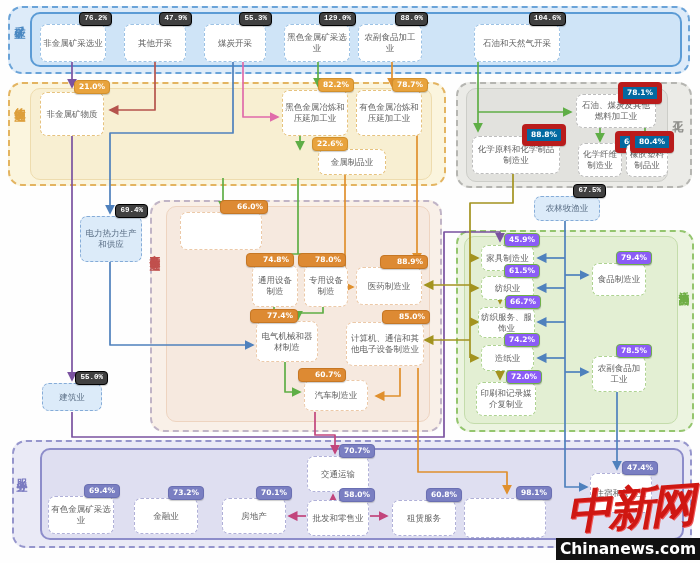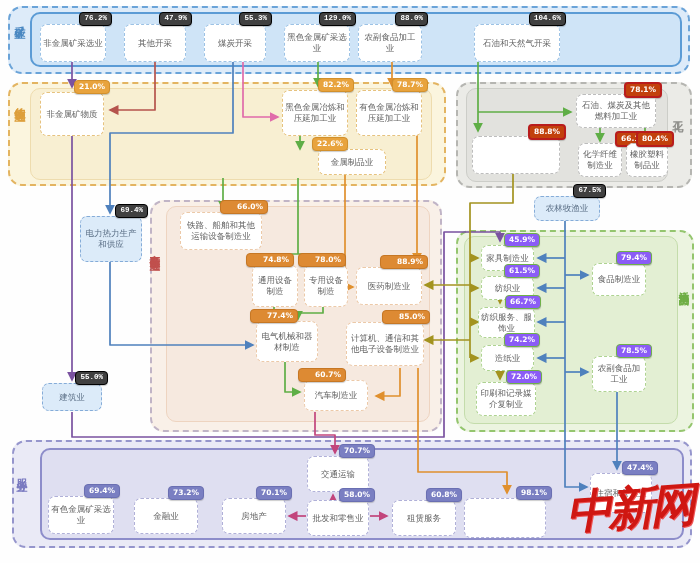--- a/index.html
+++ b/index.html
@@ -19,21 +19,21 @@
   .node.c{border-color:#bdbdbd;}
   .node.g{border-color:#aed391;}
   .node.s{border-color:#b0b0d8;}
   .node.b{border-color:#85acd8;background:#dcebf9;color:#5b6f86;}
   .bdg{position:absolute;top:-13px;right:-7px;color:#fff;font-size:7.5px;font-weight:bold;
        padding:1px 4px 2px;border-radius:4px;z-index:4;white-space:nowrap;box-shadow:0 1px 1px rgba(0,0,0,.2);}
   .bl{right:auto;left:-7px;}
   .bm{background:#404040;border:1px solid #000000;font-family:Liberation Mono, monospace;}
   .bt{background:#e8a33d;border:1px solid #d2902c;}
   .bh{background:#dd8a33;border:1px solid #c67724;padding-left:16px;}
-  .bc{background:#c2410c;border:2px solid #b91c1c;margin-left:43px;}
+  .bc{background:#0369a1;border:5px solid #b91c1c;margin-left:43px;}
   .bg{background:#8b5cf6;border:1px solid #6fb249;}
   .bs{background:#7a7fc2;border:1px solid #6a6fb2;}
   .wm-logo{position:absolute;left:558px;top:478px;width:142px;height:64px;z-index:9;
            color:#cf1712;font-size:46px;font-weight:bold;font-style:italic;line-height:60px;
            text-align:center;text-shadow:1px 1px 0 #e55;letter-spacing:-4px;transform:rotate(-4deg);}
   .wm-bar{position:absolute;left:556px;top:538px;width:144px;height:22px;background:#111;z-index:9;
           color:#fff;font-weight:bold;font-size:15.5px;text-align:center;line-height:22px;}
 </style>
 </head>
 <body>
@@ -190,20 +190,21 @@
   <div class="node t" style="left:318px;top:149px;width:68px;height:26px;">
     <span>金属制品业</span>
     <span class="bdg bt bl">22.6%</span>
     </div>
 
   <div class="node c" style="left:576px;top:94px;width:80px;height:34px;">
     <span>石油、煤炭及其他燃料加工业</span>
     <span class="bdg bc">78.1%</span>
     </div>
   <div class="node c" style="left:472px;top:136px;width:88px;height:38px;">
+    <span>化学原料和化学制品制造业</span>
     <span class="bdg bc">88.8%</span>
     </div>
   <div class="node c" style="left:578px;top:143px;width:44px;height:34px;">
     <span>化学纤维制造业</span>
     <span class="bdg bc bl">66.1%</span>
     </div>
   <div class="node c" style="left:626px;top:143px;width:42px;height:34px;">
     <span>橡胶塑料制品业</span>
     <span class="bdg bc">80.4%</span>
     </div>
@@ -215,21 +216,20 @@
   <div class="node b" style="left:534px;top:196px;width:66px;height:25px;">
     <span>农林牧渔业</span>
     <span class="bdg bm">67.5%</span>
     </div>
   <div class="node b" style="left:42px;top:383px;width:60px;height:28px;">
     <span>建筑业</span>
     <span class="bdg bm">55.0%</span>
     </div>
 
   <div class="node h" style="left:180px;top:212px;width:82px;height:38px;">
-    <span>铁路、船舶和其他运输设备制造业</span>
     <span class="bdg bh">66.0%</span>
     </div>
   <div class="node h" style="left:252px;top:265px;width:46px;height:42px;">
     <span>通用设备制造</span>
     <span class="bdg bh bl">74.8%</span>
     </div>
   <div class="node h" style="left:304px;top:265px;width:44px;height:42px;">
     <span>专用设备制造</span>
     <span class="bdg bh bl">78.0%</span>
     </div>
@@ -305,14 +305,15 @@
     </div>
   <div class="node s" style="left:464px;top:498px;width:82px;height:40px;">
     <span class="bdg bs">98.1%</span>
     </div>
   <div class="node s" style="left:590px;top:473px;width:62px;height:40px;">
     <span>住宿和餐饮业</span>
     <span class="bdg bs">47.4%</span>
     </div>
 
   <div class="wm-logo">中新网</div>
+  <div class="wm-bar">Chinanews.com</div>
 
 </div>
 
 </body></html>

